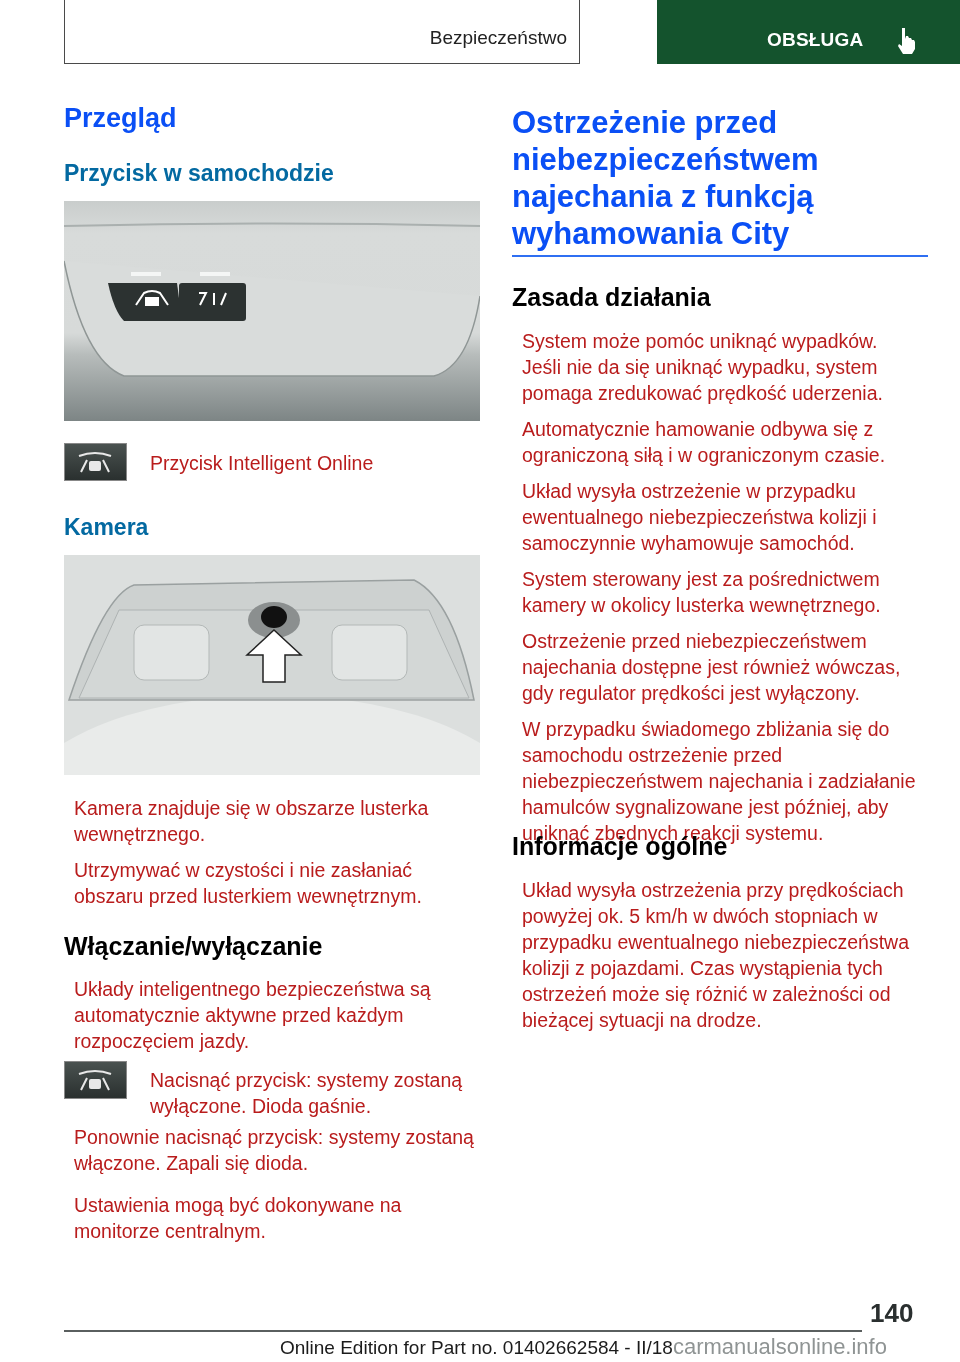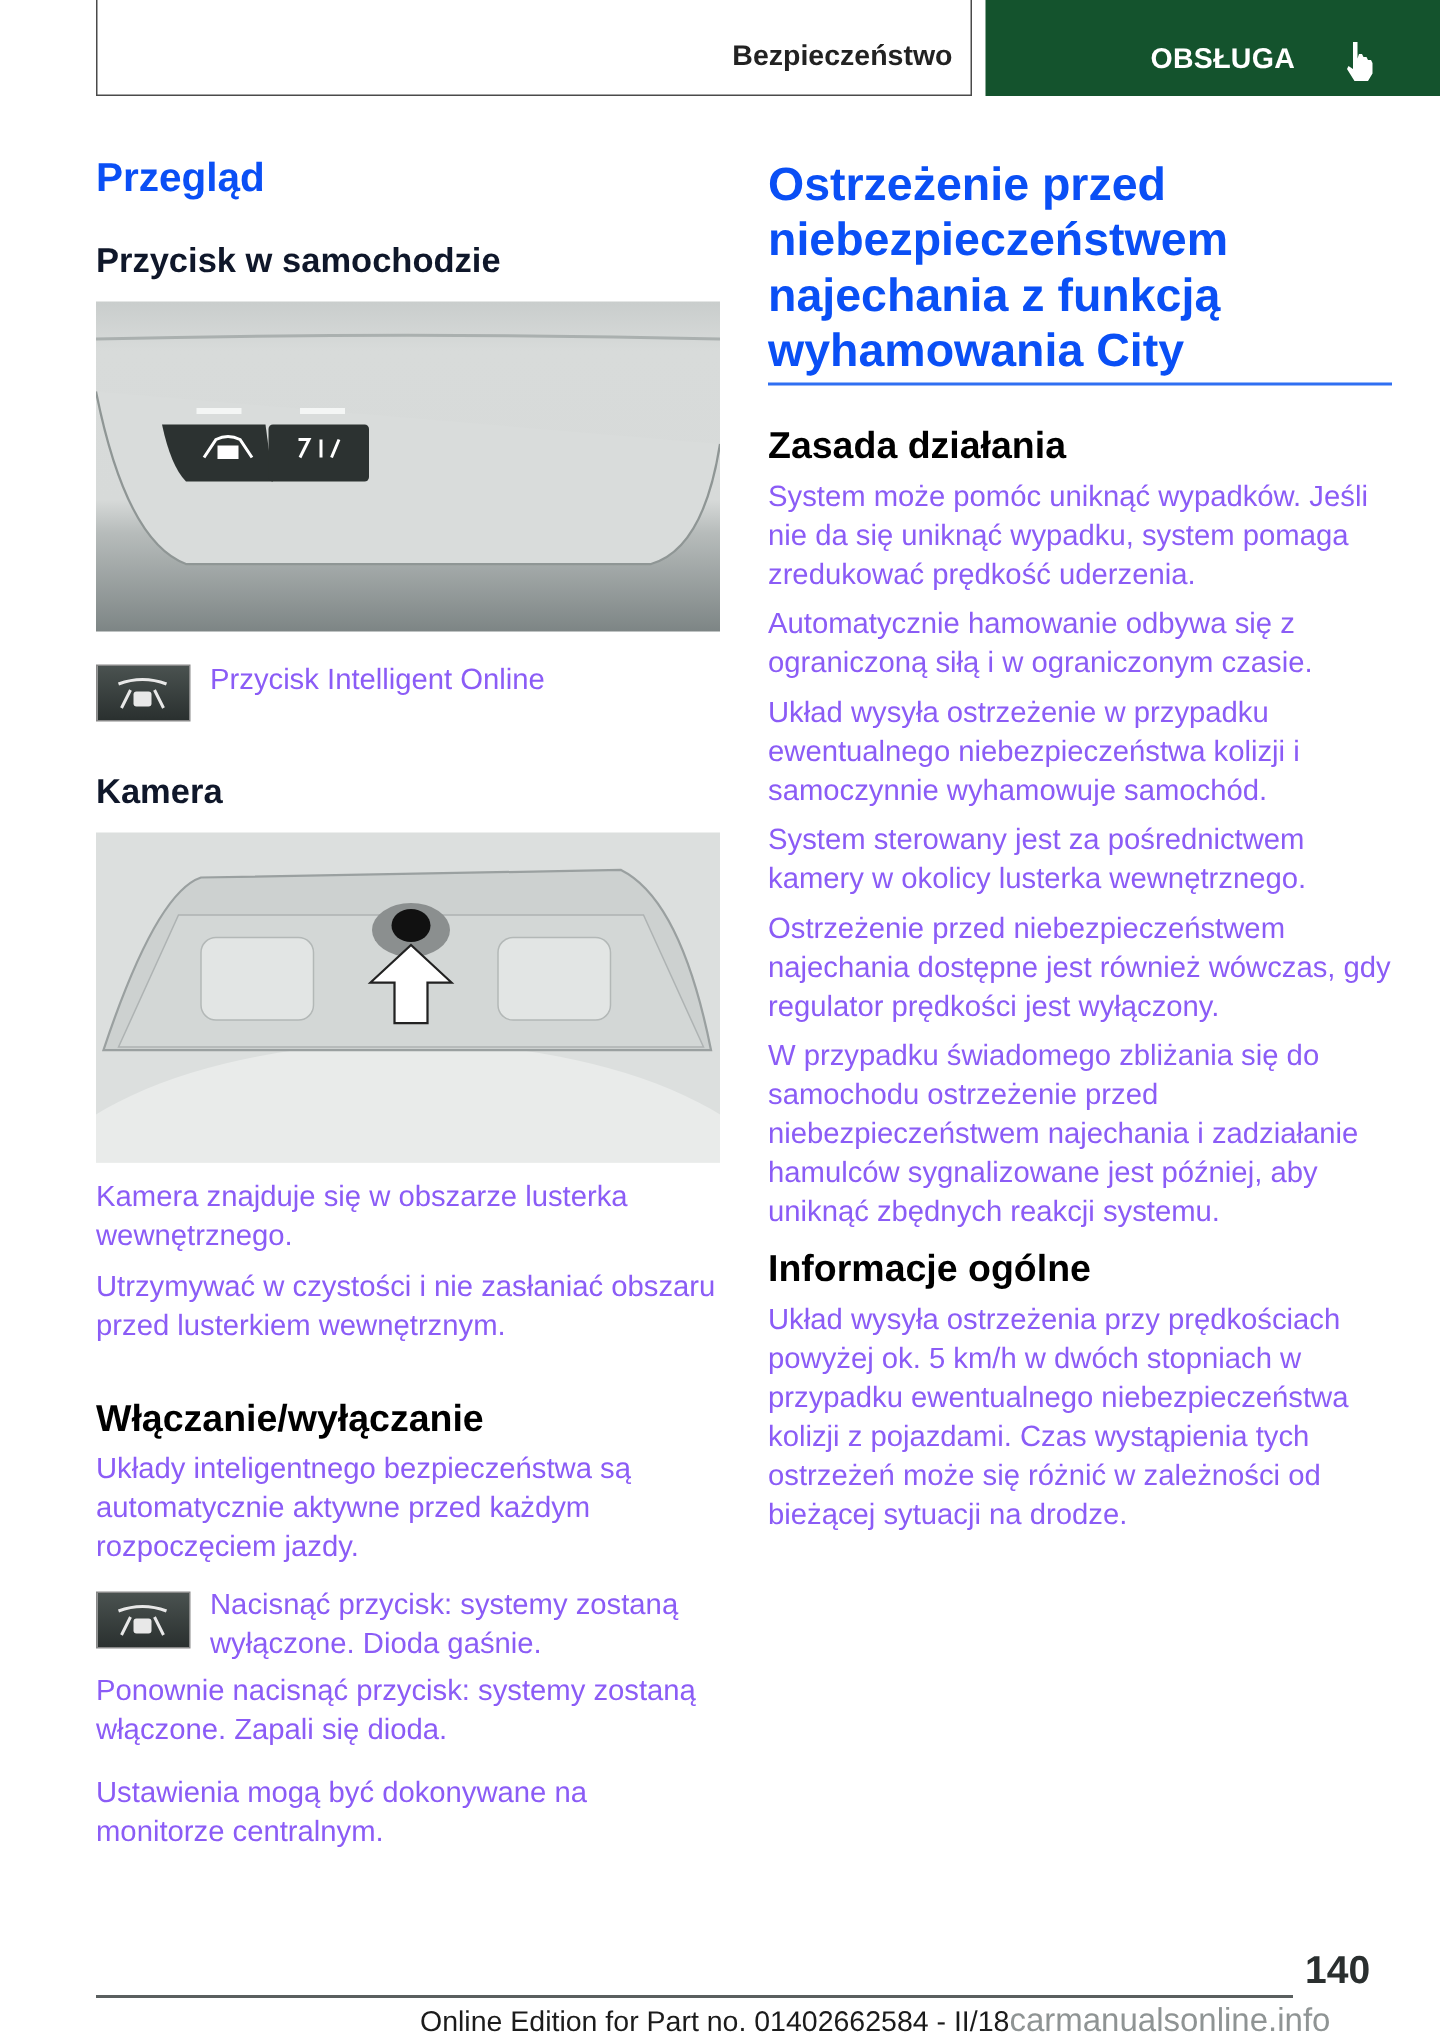--- a/index.html
+++ b/index.html
@@ -1,25 +1,25 @@
 <!DOCTYPE html>
 <html><head>
 <meta charset="utf-8">
 <style>
   html, body { margin:0; padding:0; background:#ffffff; }
   body { width:960px; height:1362px; position:relative; overflow:hidden; font-family:"Liberation Sans", sans-serif; color:#1b1b1b; }
-  .hdr-left { position:absolute; left:64px; top:0; width:584px; height:64px; border:1px solid #4a4a4a; border-top:none; box-sizing:border-box;font-weight:bold; }
+  .hdr-left { position:absolute; left:64px; top:0; width:516px; height:64px; border:1px solid #4a4a4a; border-top:none; box-sizing:border-box; }
   .hdr-left span { position:absolute; right:12px; bottom:14px; font-size:19px; color:#222; }
   .hdr-right { position:absolute; left:657px; top:0; width:303px; height:64px; background:#14532d; }
   .hdr-right .lbl { position:absolute; left:110px; top:29px; font-size:19px; font-weight:bold; color:#fff; letter-spacing:0.2px; }
   .hdr-right .hand { position:absolute; left:236px; top:26px; width:28px; height:28px; }
   .h1 { color:#0a4ff5; font-weight:bold; font-size:27px; line-height:36px; margin:0; }
-  .h2 { color:#0f172a; font-weight:bold; font-size:23px; margin:0; }
+  .h2 { color:#0369a1; font-weight:bold; font-size:23px; margin:0; }
   .h2b { color:#000000; font-weight:bold; font-size:25px; margin:0; }
-  .p { font-size:19.5px; line-height:26px; margin:0; color:#8b5cf6; }
+  .p { font-size:19.5px; line-height:26px; margin:10px; color:#b91c1c; }
   .abs { position:absolute; }
   .img { position:absolute; background:#d4d7d6; overflow:hidden; }
   .btnicon { position:absolute; width:63px; height:38px; background:linear-gradient(#4a5250,#2a302f); border:1px solid #888; box-sizing:border-box; }
   .rule { position:absolute; height:2px; background:#2f6ff2; }
   .footline { position:absolute; left:64px; top:1330px; width:798px; height:2px; background:#5a5f5f; }
 </style>
 </head>
 <body>
 
 <div class="hdr-left">

